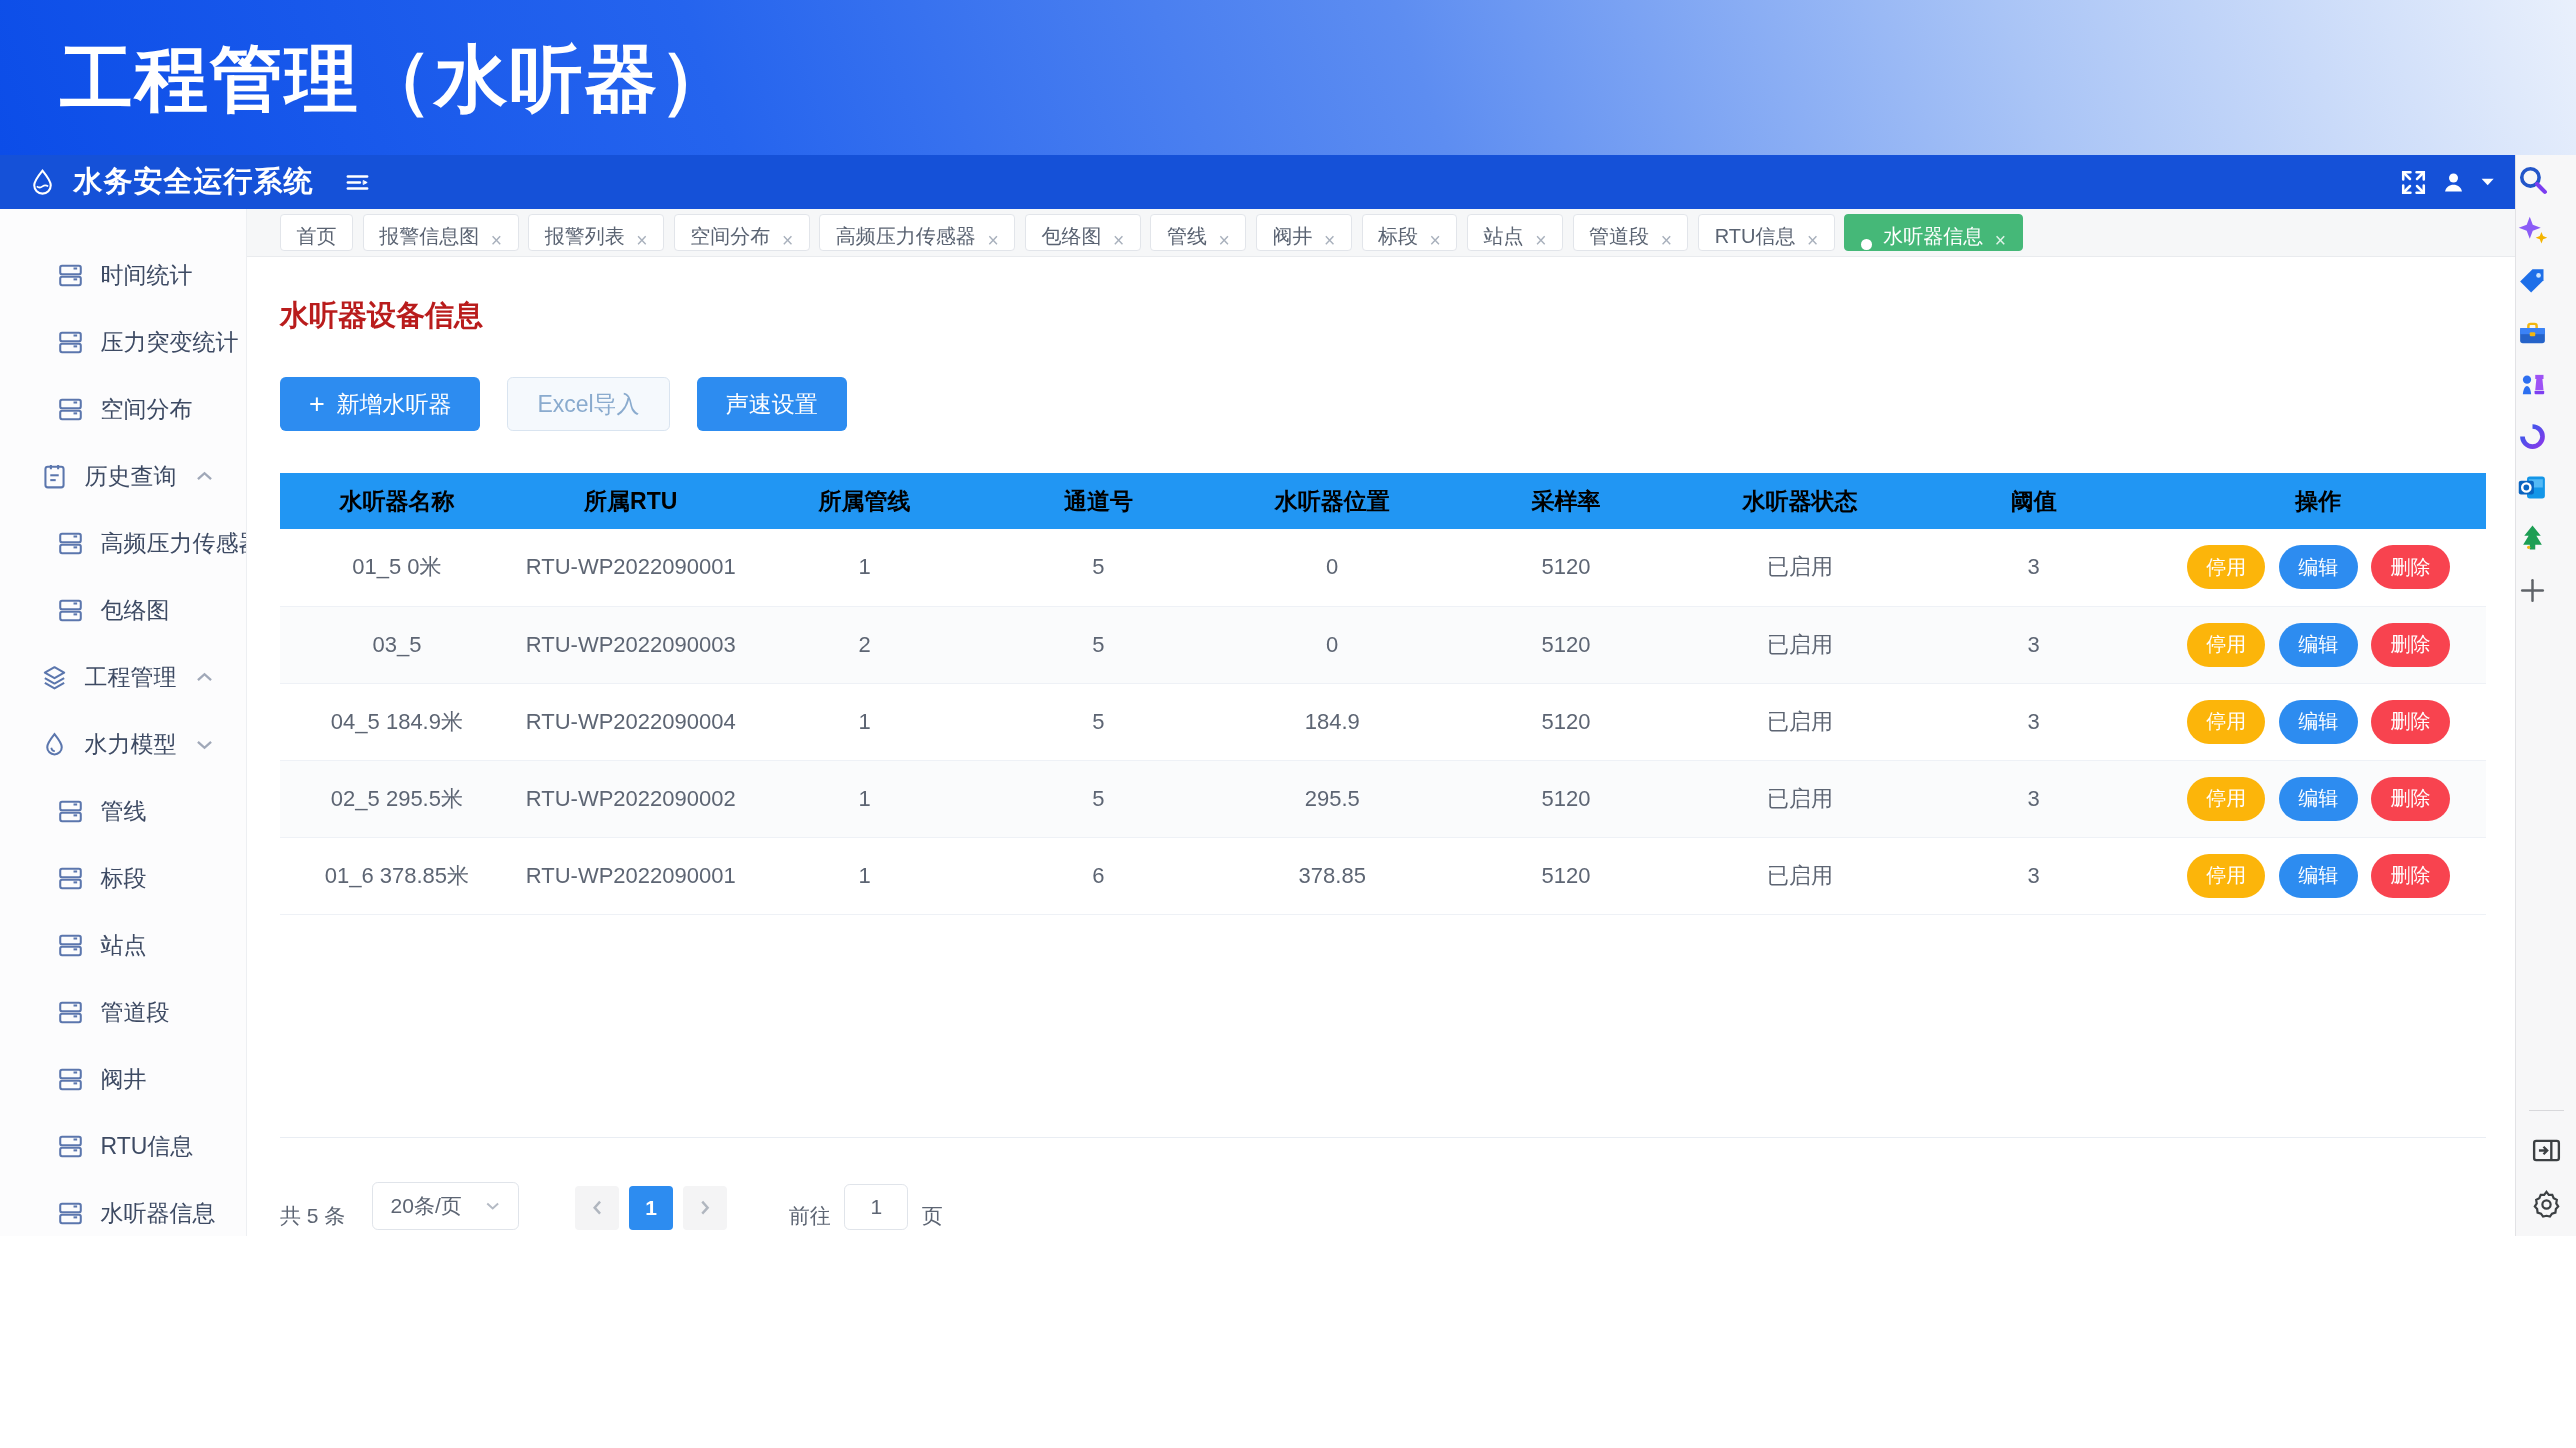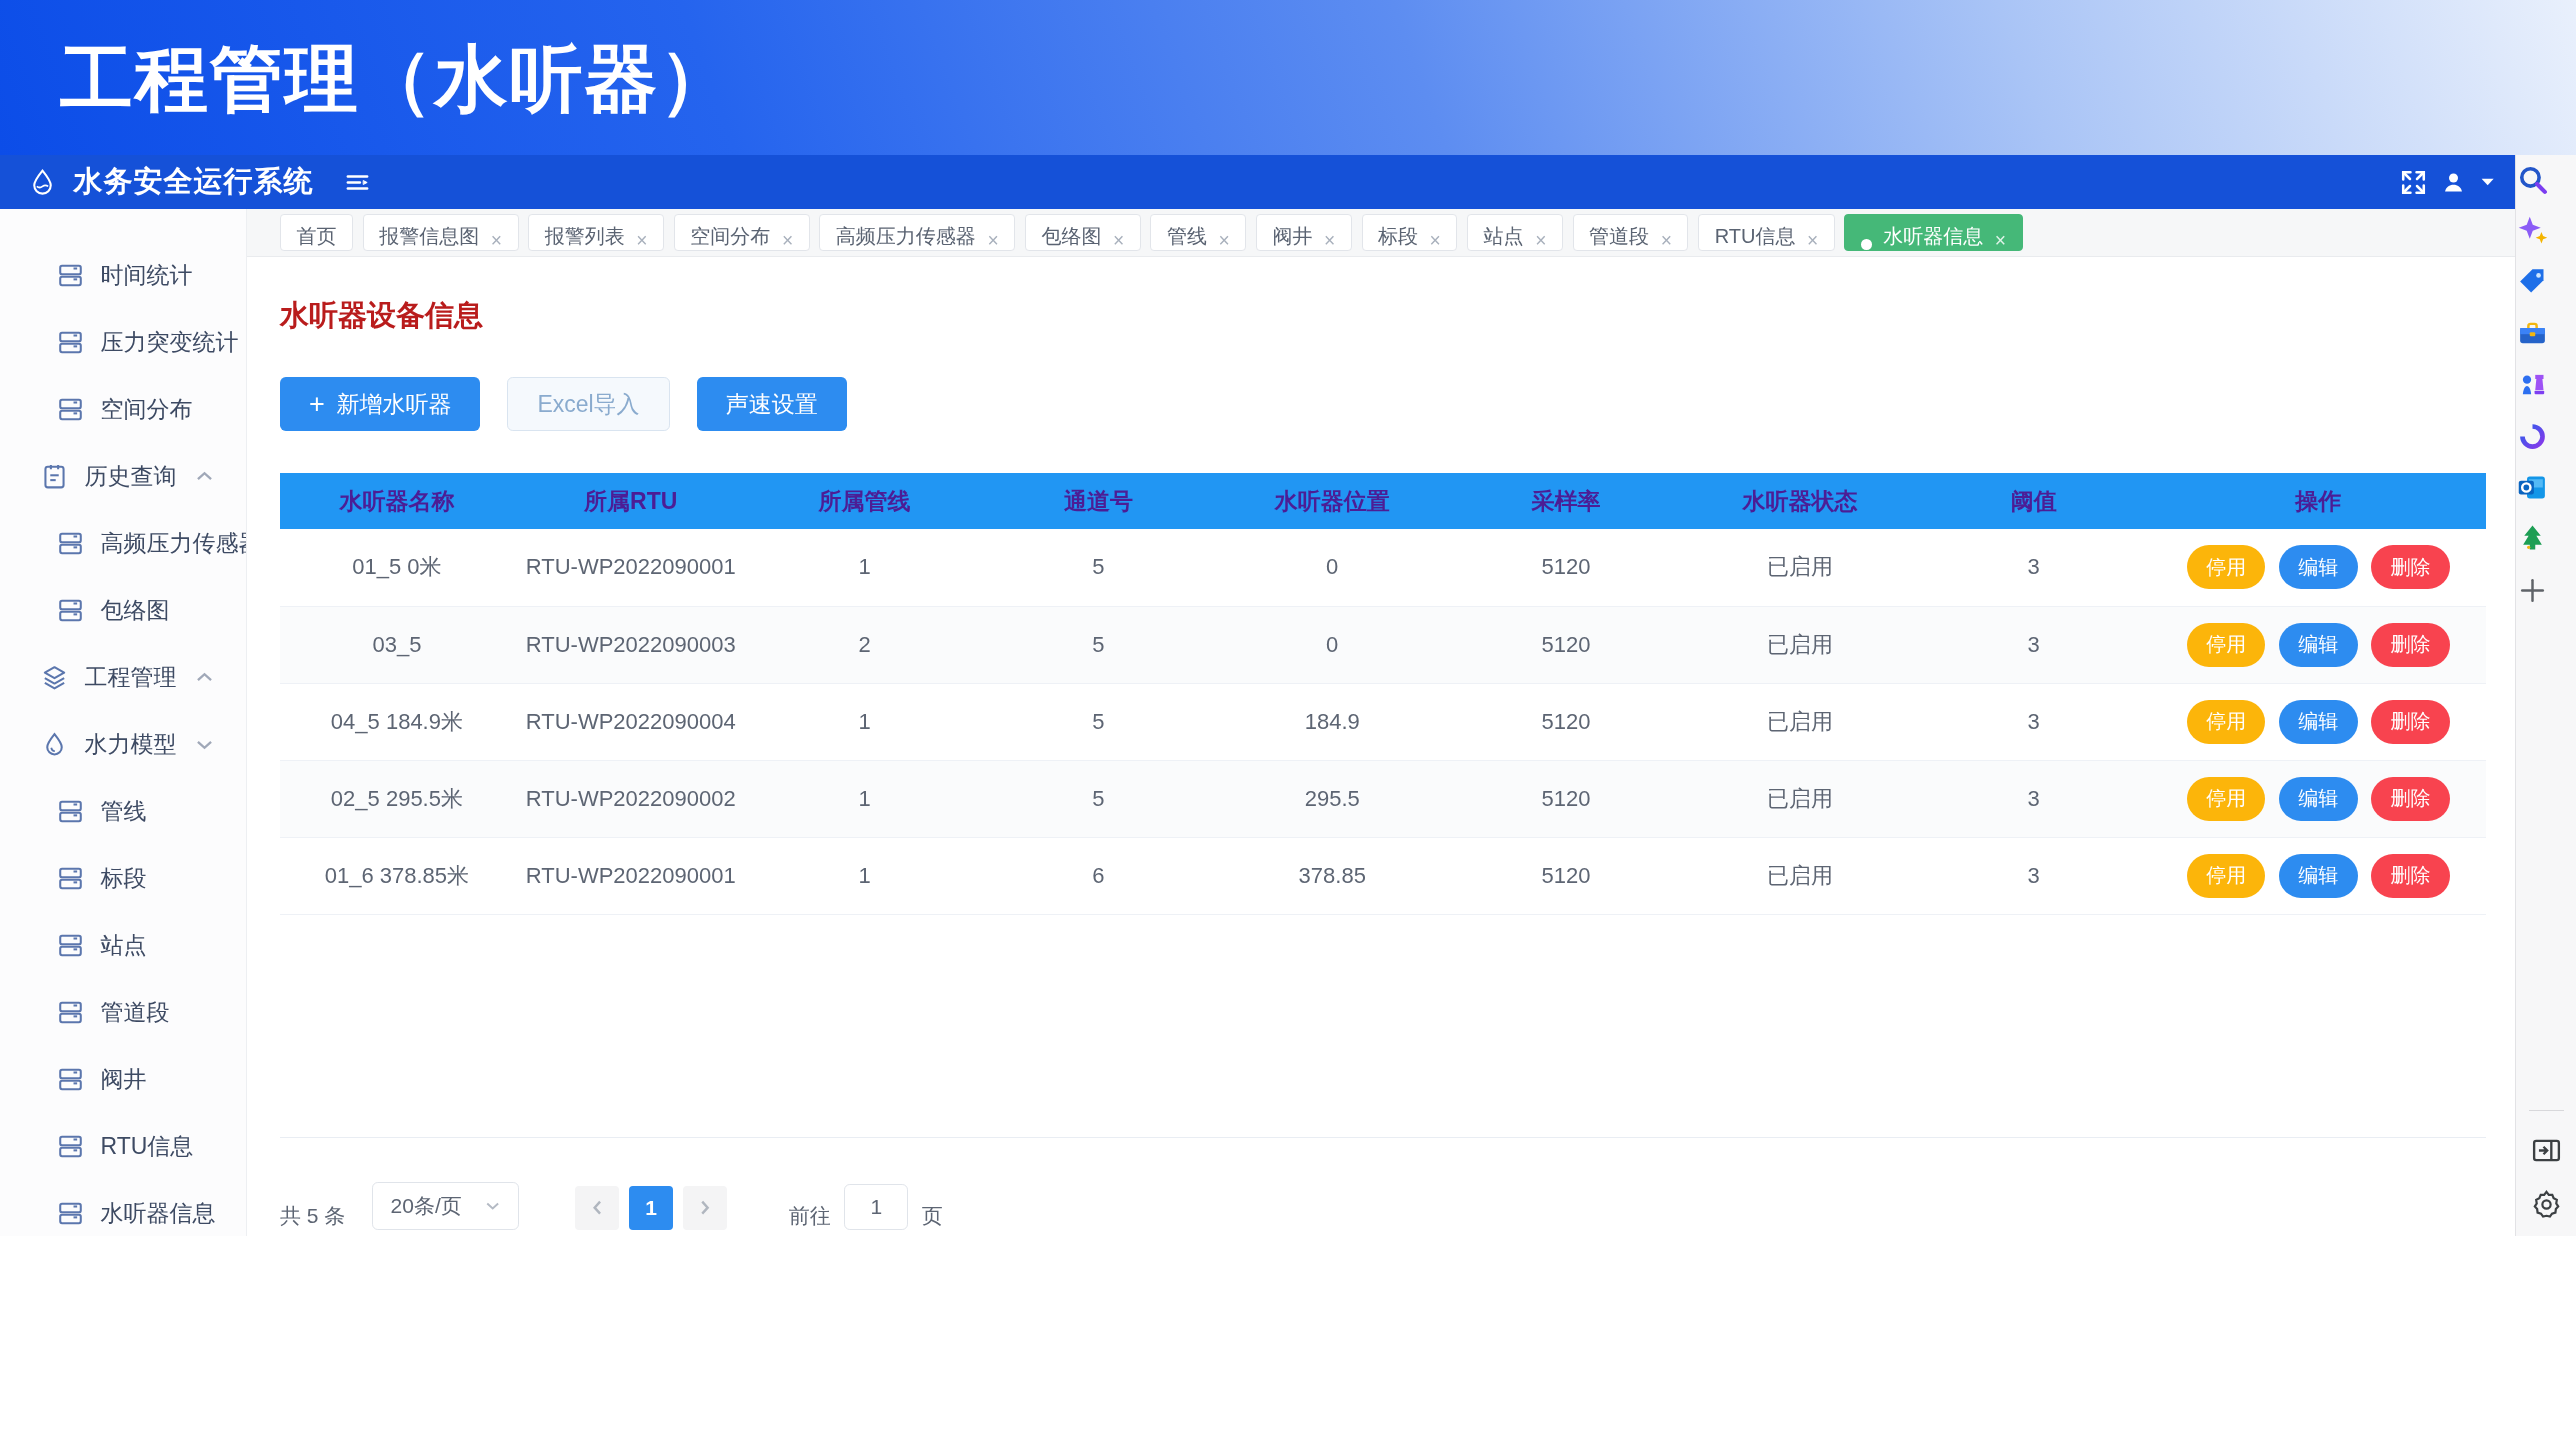--- a/index.html
+++ b/index.html
@@ -52,21 +52,21 @@
   .page-title { font-size: 29px; color: #b91c1c; font-weight: 700; margin-top: 39px; }
   .toolbar { margin-top: 41px; display: flex; gap: 27px; }
   .btn { height: 54px; border: none; border-radius: 5.8px; font-size: 23px; display: inline-flex; align-items: center; justify-content: center; padding: 0 29px; cursor: pointer; font-family: inherit; }
   .btn.primary { background: #2d8cf0; color: #fff; }
   .btn.plain { background: #f5f9fd; border: 1px solid #d9e4f0; color: #8aabce; }
   .btn .plus { margin-right: 11.6px; font-size: 27px; font-weight: 400; line-height: 1; }
 
   
   .table-wrap { margin-top: 42px; height: 665px; border-bottom: 1px solid #e9edf3; }
   table { width: 100%; border-collapse: collapse; table-layout: fixed; }
-  thead th { background: #2196f3; color: #4c1d95; height: 56px; font-size: 23px; font-weight: 700; text-align: center; }
+  thead th { background: #2196f3; color: #000000; height: 56px; font-size: 23px; font-weight: 700; text-align: center; }
   tbody td { height: 77px; text-align: center; font-size: 22px; color: #5d6573; border-bottom: 1px solid #eef1f6; white-space: nowrap; overflow: hidden; }
   tbody tr.striped { background: #fafbfc; }
   .pill { display: inline-flex; align-items: center; justify-content: center; height: 44px; padding: 0 19.3px; border-radius: 23px; color: #fff; font-size: 20px; margin: 0 6.8px; cursor: pointer; border: none; font-family: inherit; }
   .pill.warn { background: #fcb50a; }
   .pill.edit { background: #2d8cf0; }
   .pill.del  { background: #f8434f; }
 
   
   .pagination { margin-top: 44px; display: flex; align-items: flex-end; font-size: 21px; color: #5d6573; }
   .pg-select { width: 147px; height: 48px; border: 1px solid #e0e4ea; border-radius: 5.8px; background: #fff; display: inline-flex; align-items: center; justify-content: center; gap: 22px; margin-left: 27px; cursor: pointer; }

